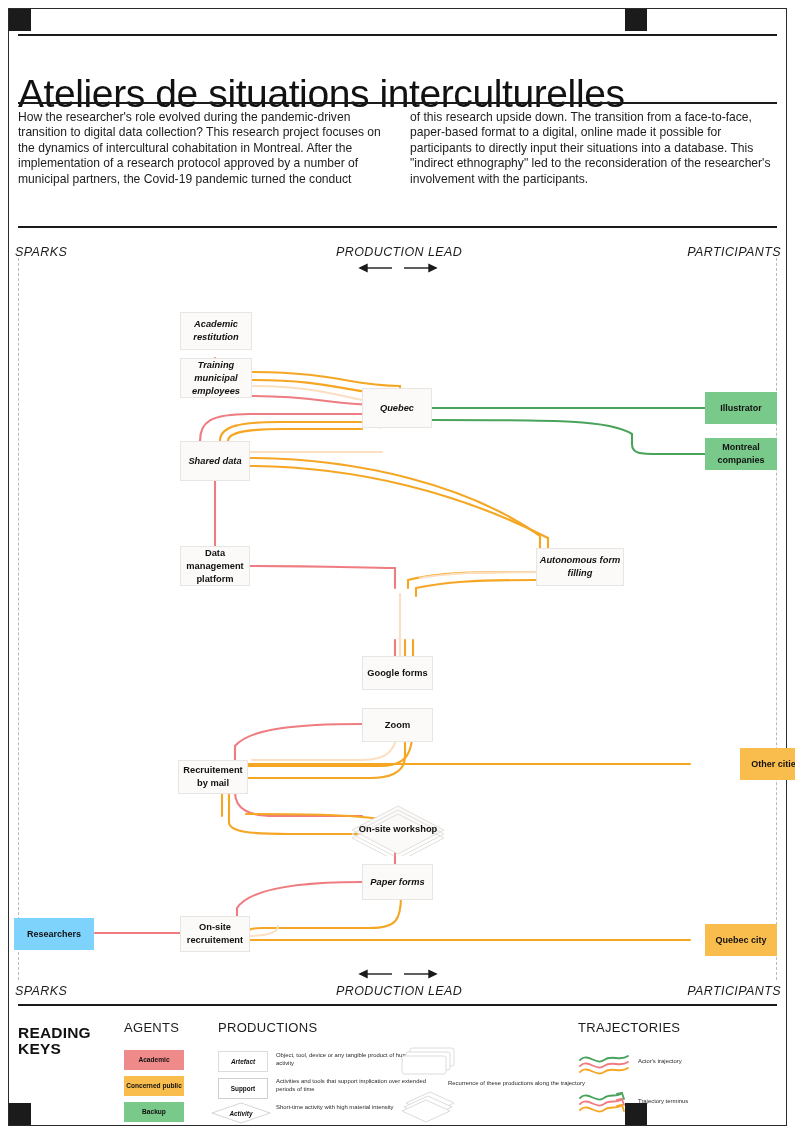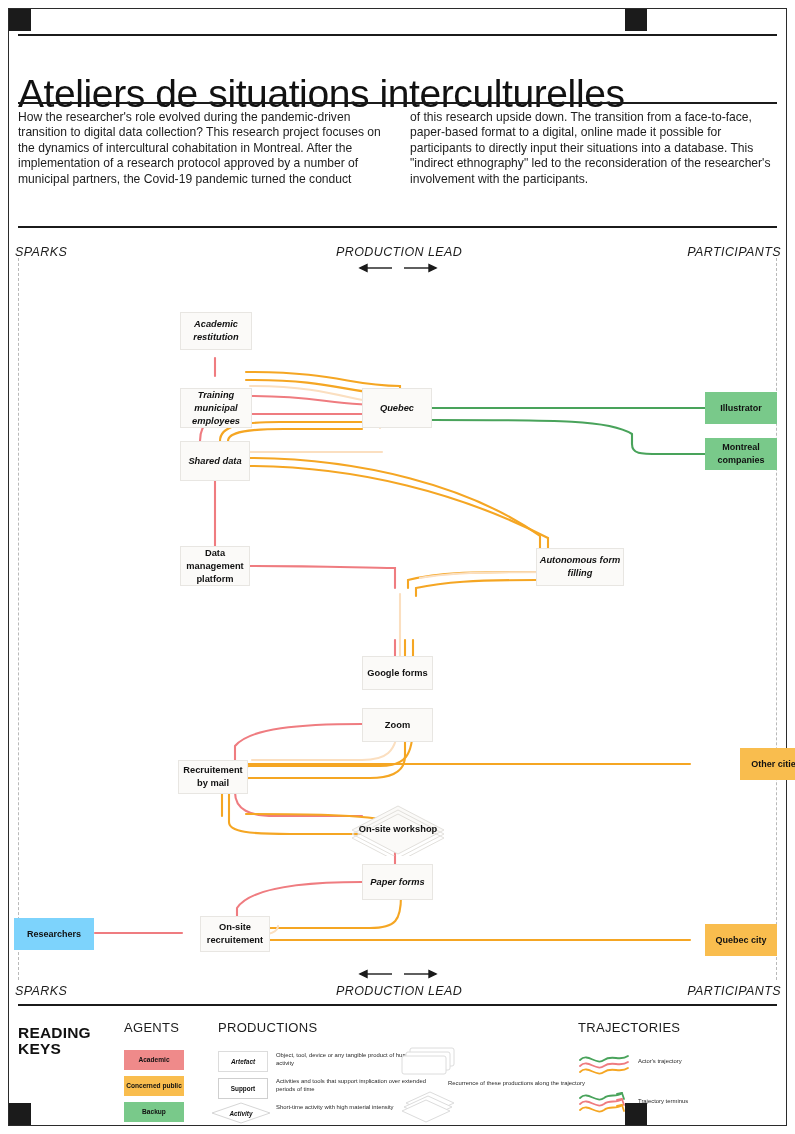--- a/index.html
+++ b/index.html
@@ -184,21 +184,21 @@
       <path class="lnk c-pale" d="M250,150 C330,150 352,166 380,166 L380,192"></path>
       <path class="lnk c-pale" d="M250,216 C300,216 360,216 382,216"></path>
       <path class="lnk c-pale" d="M400,358 L400,444"></path>
       <path class="lnk c-pale" d="M398,486 C398,518 384,524 362,524 L252,524"></path>
       <path class="lnk c-pale" d="M560,336 C500,336 452,336 420,342"></path>
       <path class="lnk c-pale" d="M246,700 C270,700 278,696 278,690"></path>
     </svg>
 
     <div class="node italic" style="left:180px;top:76px;width:72px;height:38px;">Academic restitution</div>
 
-    <div class="node italic" style="left:180px;top:122px;width:72px;height:40px;margin-top:30px;">Training municipal employees</div>
+    <div class="node italic" style="left:180px;top:122px;width:72px;height:40px;">Training municipal employees</div>
 
     <div class="node italic" style="left:362px;top:152px;width:70px;height:40px;">Quebec</div>
 
     <div class="node italic" style="left:180px;top:205px;width:70px;height:40px;">Shared data</div>
 
     <div class="node" style="left:180px;top:310px;width:70px;height:40px;">Data management platform</div>
 
     <div class="node italic" style="left:536px;top:312px;width:88px;height:38px;">Autonomous form filling</div>
 
 
@@ -214,21 +214,21 @@
           <polygon points="50,2 96,26 50,50 4,26"></polygon>
           <polygon points="50,6 96,30 50,54 4,30" fill="none"></polygon>
           <polygon points="50,10 96,34 50,58 4,34" fill="none"></polygon>
         </g>
       </svg>
       <div class="dlabel">On-site workshop</div>
     </div>
 
     <div class="node italic" style="left:362px;top:628px;width:71px;height:36px;">Paper forms</div>
 
-    <div class="node" style="left:180px;top:680px;width:70px;height:36px;margin-left:20px;">On-site recruitement</div>
+    <div class="node" style="left:180px;top:680px;width:70px;height:36px;">On-site recruitement</div>
 
     <div class="node agent academic" style="left:14px;top:682px;width:80px;height:32px;">Researchers</div>
 
     <div class="node agent backup" style="left:705px;top:156px;width:72px;height:32px;">Illustrator</div>
 
     <div class="node agent backup" style="left:705px;top:202px;width:72px;height:32px;">Montreal companies</div>
 
     <div class="node agent public" style="left:740px;top:512px;width:72px;height:32px;">Other cities</div>
 
     <div class="node agent public" style="left:705px;top:688px;width:72px;height:32px;">Quebec city</div>

